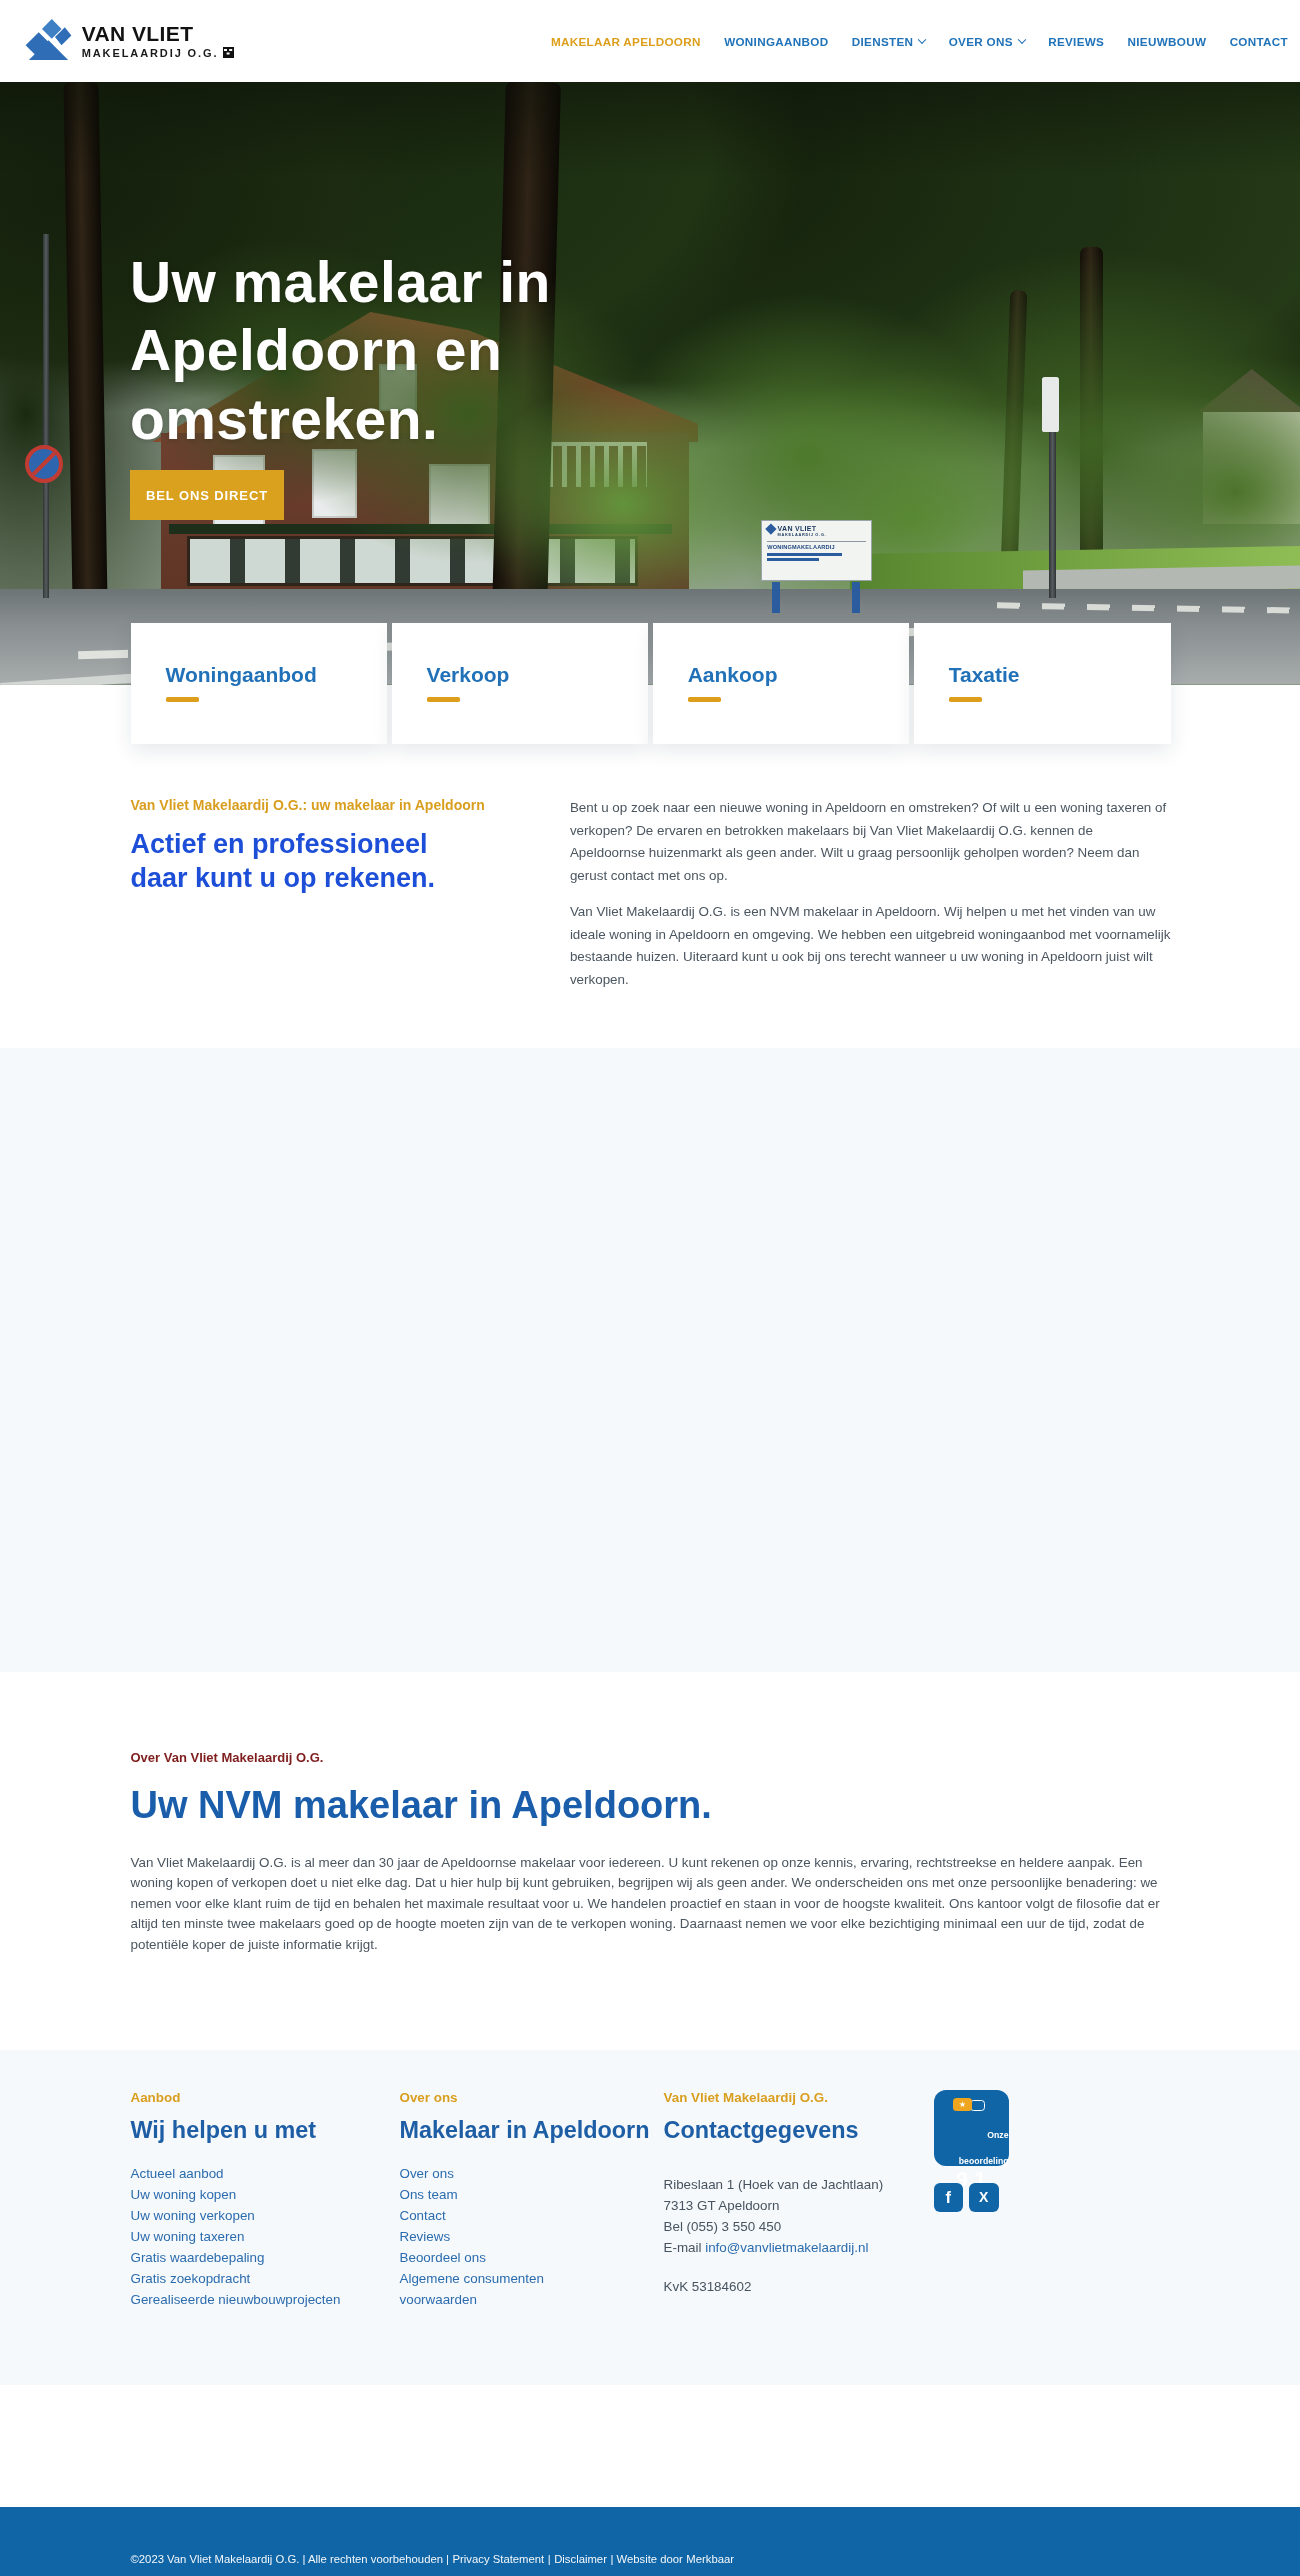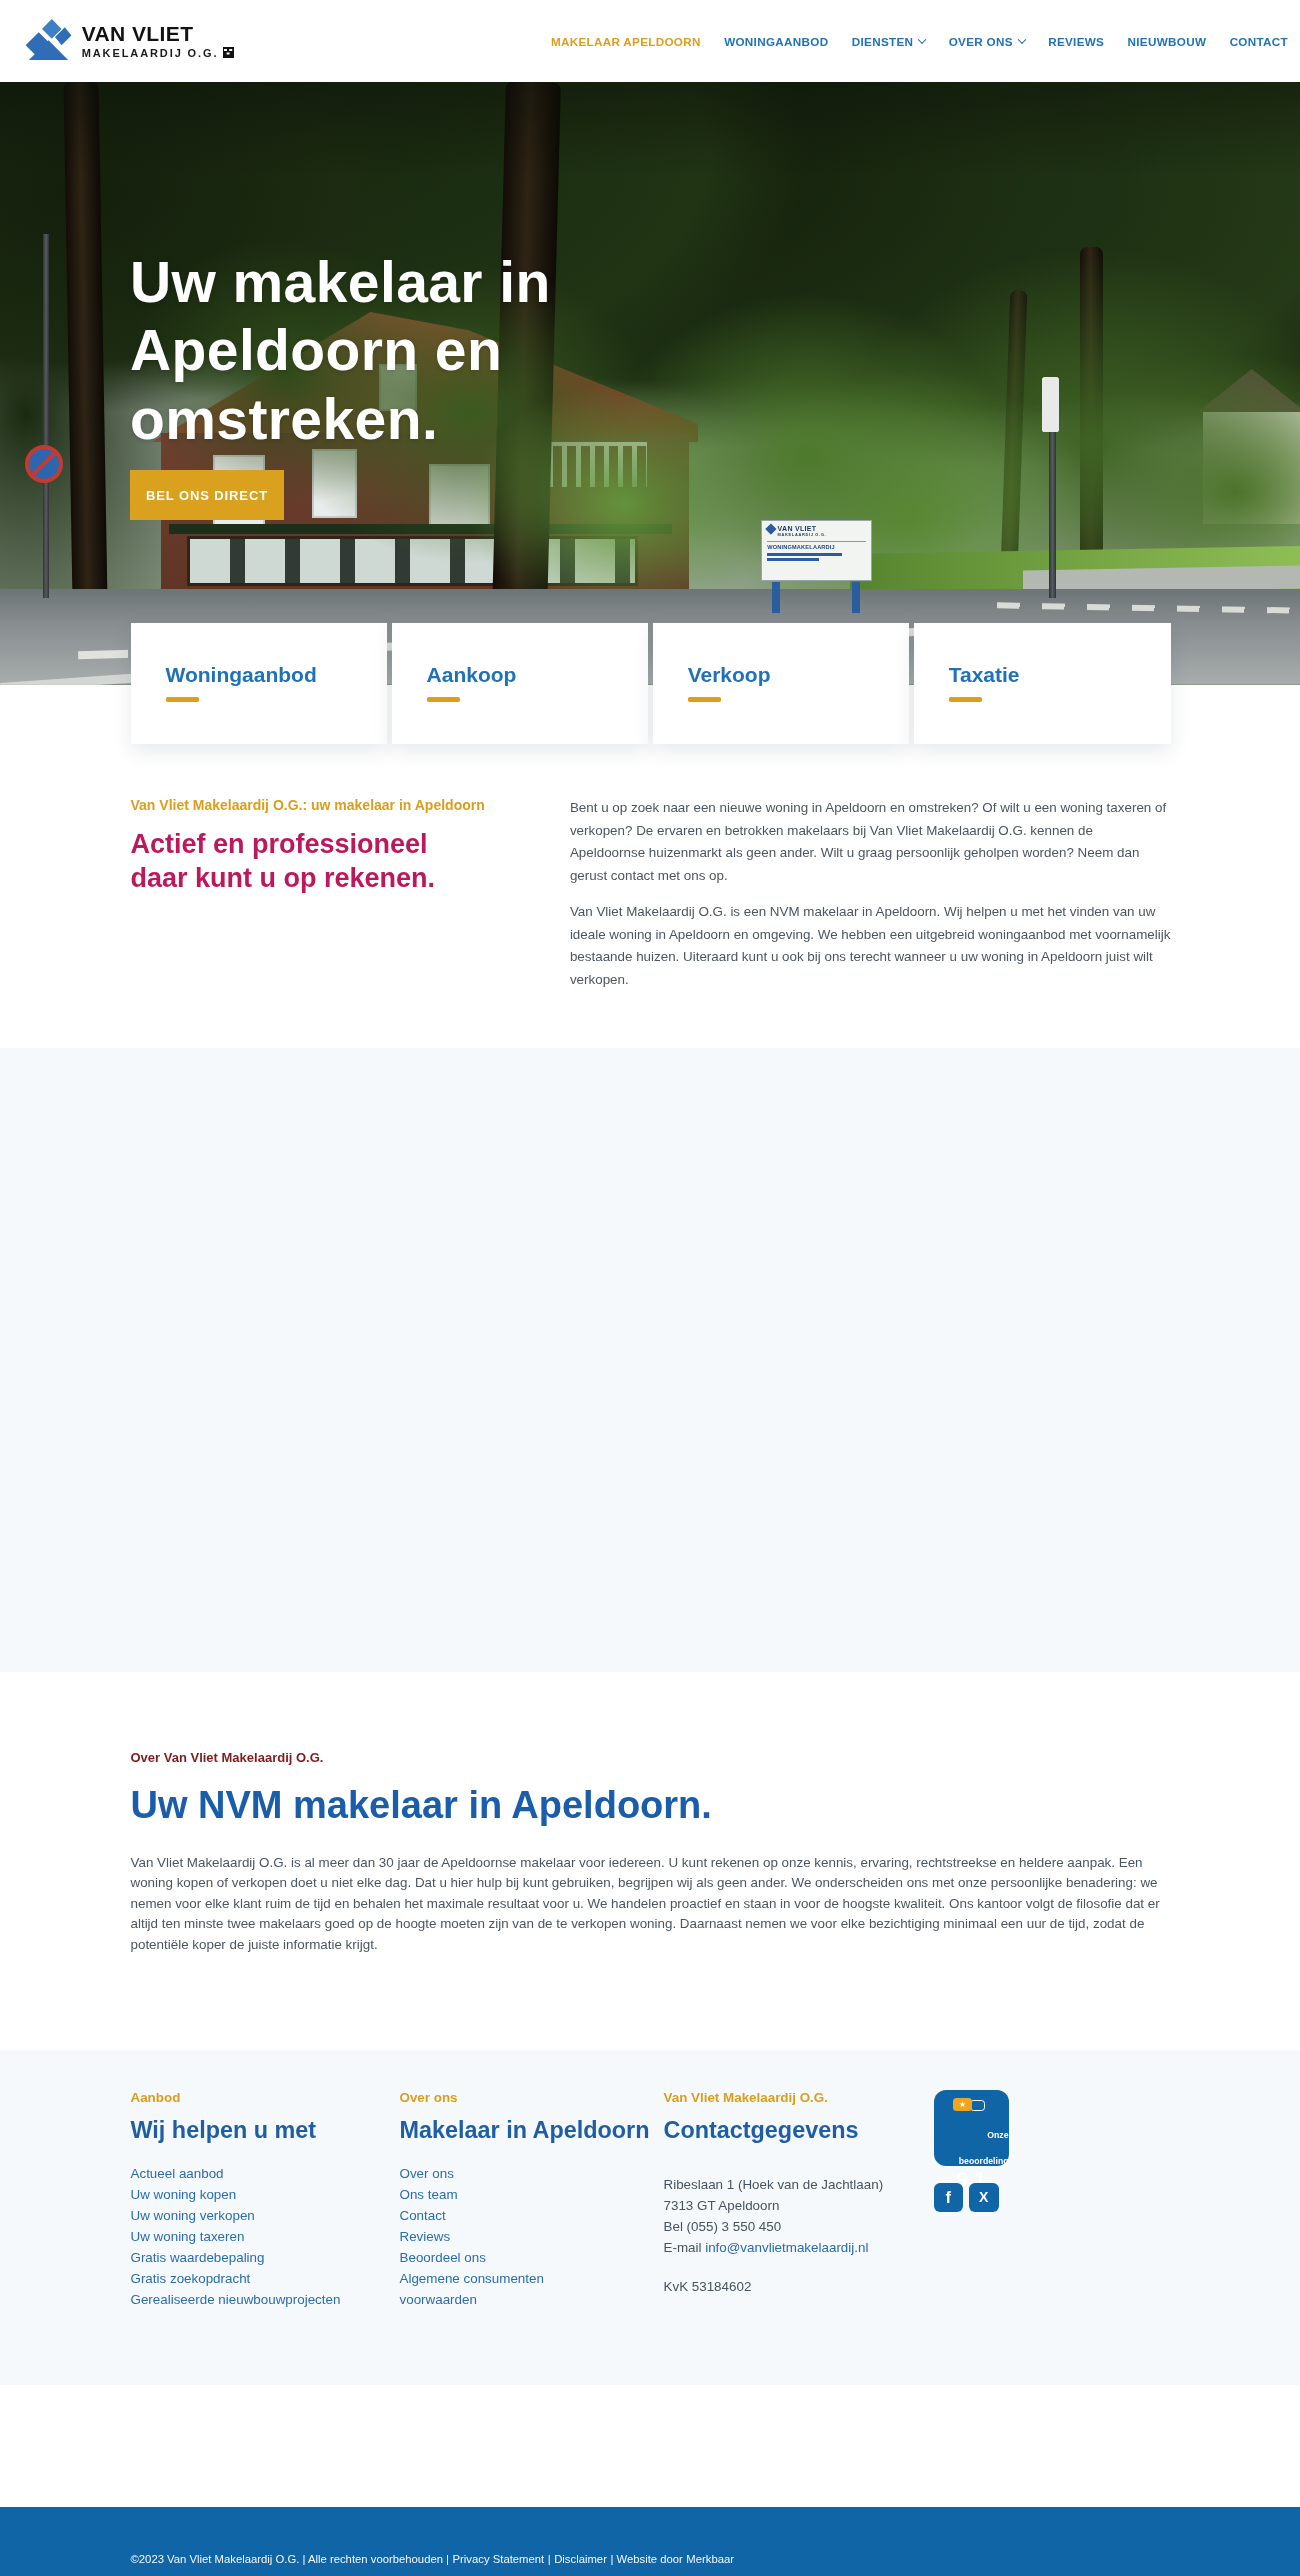--- a/index.html
+++ b/index.html
@@ -75,21 +75,21 @@
   
   .cards-wrap { position:relative; z-index:15; width:1040px; margin:-62px auto 0; display:grid; grid-template-columns:repeat(4,1fr); gap:4.3px; }
   .card { background:#fff; height:121px; padding:40px 0 0 35px; box-shadow:0 7px 19px rgba(20,40,60,.10); }
   .card-title { color:#2171b8; font-size:21px; font-weight:700; }
   .card-underline { width:33px; height:4.3px; background:#dd9e1b; border-radius:1.7px; margin-top:10.4px; }
 
   
   .intro { width:1040px; margin:3px auto; padding-top:50px; height:298px; display:flex; }
   .intro-left { width:416px; flex:0 0 416px; }
   .eyebrow { color:#d99e1e; font-size:14px; font-weight:700; }
-  .intro-h2 { margin-top:14px; width:347px; color:#be185d; font-size:27px; line-height:1.27; font-weight:800; }
+  .intro-h2 { margin-top:14px; width:347px; color:#1d4ed8; font-size:27px; line-height:1.27; font-weight:800; }
   .intro-right { flex:1; padding-left:23.4px; }
   .body-p { color:#4b5660; font-size:13.4px; line-height:22.5px; }
   .body-p + .body-p { margin-top:14px; }
 
   
   .light-band { height:624px; background:#f6f9fc; }
 
   
   .about { width:1040px; margin:0 auto; padding-top:78px; height:378px; }
   .about-eyebrow { color:#7f1d1d; font-size:13px; font-weight:700; }
@@ -226,25 +226,25 @@
   <h1 class="hero-title">Uw makelaar in Apeldoorn en omstreken.</h1>
   <button class="hero-cta">BEL ONS DIRECT</button>
 </div>
 
 <div class="cards-wrap">
   <div class="card">
     <div class="card-title">Woningaanbod</div>
     <div class="card-underline"></div>
   </div>
   <div class="card">
+    <div class="card-title">Verkoop</div>
+    <div class="card-underline"></div>
+  </div>
+  <div class="card">
     <div class="card-title">Aankoop</div>
-    <div class="card-underline"></div>
-  </div>
-  <div class="card">
-    <div class="card-title">Verkoop</div>
     <div class="card-underline"></div>
   </div>
   <div class="card">
     <div class="card-title">Taxatie</div>
     <div class="card-underline"></div>
   </div>
 </div>
 
 <div class="intro">
   <div class="intro-left">

